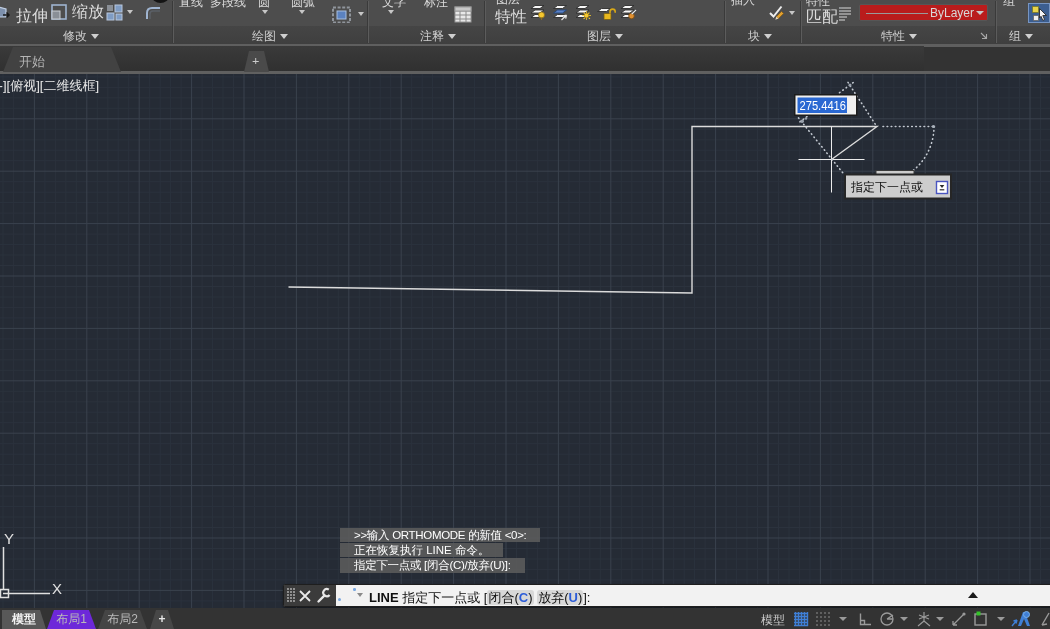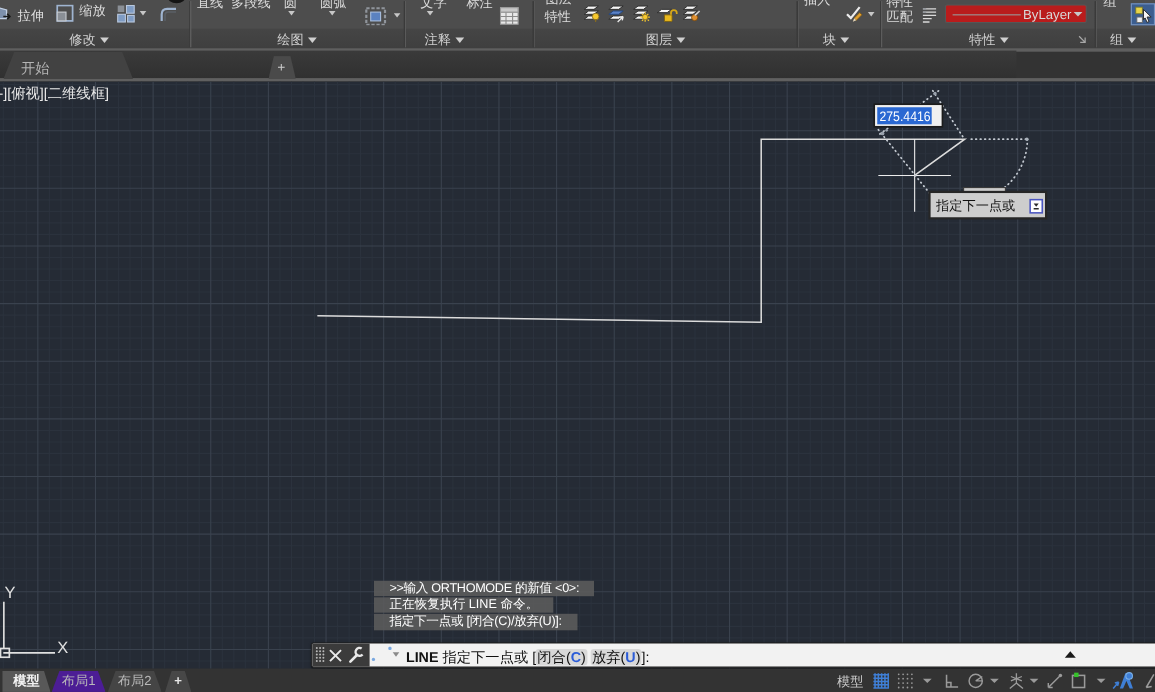--- a/index.html
+++ b/index.html
@@ -10,21 +10,21 @@
   
   #ribbon { position:absolute; left:0; top:0; width:1050px; height:46px; background:#4d4d4d; }
   #ribbon .titlerow { position:absolute; left:0; top:26px; width:1050px; height:18px;
      background:linear-gradient(#454545,#3f3f3f); }
   #ribbon .bstrip { position:absolute; left:0; top:44px; width:1050px; height:3px; background:#5f5f5f; }
   .psep { position:absolute; top:1px; width:2px; height:42px;
      background:linear-gradient(90deg,#3a3a3a 0 1px,#5c5c5c 1px 2px); }
   .ptitle { position:absolute; top:28px; height:16px; font-size:12px; color:#cfcfcf; white-space:nowrap;font-family:Liberation Mono, monospace; }
   .dna { display:inline-block; width:0; height:0; border-left:4px solid transparent;
      border-right:4px solid transparent; border-top:5px solid #cfcfcf; vertical-align:1px; margin-left:4px;}
-  .rlabel { position:absolute; font-size:12px; color:#dcdcdc; white-space:nowrap;font-family:Liberation Mono, monospace; }
+  .rlabel { position:absolute; font-size:16px; color:#dcdcdc; white-space:nowrap;font-family:Liberation Mono, monospace; }
   .rlabel-cut { position:absolute; font-size:12px; color:#dcdcdc; white-space:nowrap; top:-6px; }
   
   #tabbar { position:absolute; left:0; top:46px; width:924px; height:28px; background:linear-gradient(#3a3a3a,#2f2f2f);font-family:Liberation Serif, serif; }
   #tabbar .bottom { position:absolute; left:0; top:25px; width:1050px; height:3px; background:#606060; }
   .ftab { position:absolute; top:1px; height:25px; font-size:13px; }
   
   #statusbar { position:absolute; left:0; top:608px; width:1050px; height:21px; background:#333333; }
   .ltab { position:absolute; top:2px; height:19px; color:#b9b9b9; font-size:12px; text-align:center; }
   
   #cmdbar { position:absolute; left:283px; top:584px; width:789px; height:23px;
@@ -158,21 +158,21 @@
       </div>
     </div>
     <div class="psep" style="left:172px"></div>
     <div class="psep" style="left:367px"></div>
     <div class="psep" style="left:484px"></div>
     <div class="psep" style="left:724px"></div>
     <div class="psep" style="left:800px"></div>
     <div class="psep" style="left:995px"></div>
     <div class="ptitle" style="left:63px">修改<span class="dna"></span></div>
     <div class="ptitle" style="left:252px">绘图<span class="dna"></span></div>
-    <div class="ptitle" style="left:386px">注释<span class="dna"></span></div>
+    <div class="ptitle" style="left:420px">注释<span class="dna"></span></div>
     <div class="ptitle" style="left:587px">图层<span class="dna"></span></div>
     <div class="ptitle" style="left:748px">块<span class="dna"></span></div>
     <div class="ptitle" style="left:881px">特性<span class="dna"></span></div>
     <svg class="abs" style="left:980px;top:32px" width="9" height="9" viewBox="0 0 9 9">
       <path d="M1 1 L6.5 6.5 M6.5 2 V6.5 H2" stroke="#a8a8a8" stroke-width="1.1" fill="none"></path>
     </svg>
     <div class="ptitle" style="left:1009px">组<span class="dna"></span></div>
   </div>
 
   <div id="tabbar">
@@ -268,21 +268,21 @@
     <div class="abs" style="left:69px;top:3px;width:2.5px;height:2.5px;background:#7aa8e0;border-radius:50%;"></div>
     <div class="abs" style="left:73px;top:8px;width:0;height:0;border-left:3.5px solid transparent;border-right:3.5px solid transparent;border-top:4px solid #8a8a8a;"></div>
     <div class="abs" style="left:85px;top:3.5px;font-size:13px;color:#111;white-space:nowrap;">
       <b>LINE</b> 指定下一点或 [<span class="pill">闭合(<span class="blue"><b>C</b></span>)</span> <span class="pill">放弃(<span class="blue"><b>U</b></span>)</span>]:
     </div>
     <div class="abs" style="left:684px;top:7px;width:0;height:0;border-left:5px solid transparent;border-right:5px solid transparent;border-bottom:6px solid #1a1a1a;"></div>
   </div>
 
   <div id="statusbar">
     <div class="ltab" style="left:2px;width:44px;background:#585858;color:#f2f2f2;font-weight:bold;line-height:19px;clip-path:polygon(0 0,38px 0,44px 100%,0 100%);">模型</div>
-    <div class="ltab" style="left:47px;width:49px;background:#4c1d95;line-height:19px;clip-path:polygon(7px 0,42px 0,49px 100%,0 100%);">布局1</div>
+    <div class="ltab" style="left:47px;width:49px;background:#6d28d9;line-height:19px;clip-path:polygon(7px 0,42px 0,49px 100%,0 100%);">布局1</div>
     <div class="ltab" style="left:98px;width:49px;background:#454545;line-height:19px;clip-path:polygon(7px 0,42px 0,49px 100%,0 100%);">布局2</div>
     <div class="ltab" style="left:150px;width:24px;background:#474747;color:#e8e8e8;font-weight:bold;line-height:19px;clip-path:polygon(6px 0,18px 0,24px 100%,0 100%);border-radius:4px 4px 0 0;">+</div>
     <div class="abs" style="left:761px;top:4px;font-size:12px;color:#c9c9c9;">模型</div>
     <svg class="abs" style="left:793px;top:3px" width="16" height="16" viewBox="0 0 16 16">
       <path d="M2.5 1v14M5.5 1v14M8.5 1v14M11.5 1v14M14.5 1v14M1 2.5h14M1 5.5h14M1 8.5h14M1 11.5h14M1 14.5h14" stroke="#3f7fd6" stroke-width="1.4"></path>
     </svg>
     <svg class="abs" style="left:815px;top:3px" width="16" height="16" viewBox="0 0 16 16">
       <g fill="#9a9a9a">
         <circle cx="2" cy="2" r="0.8"></circle>
           <circle cx="6" cy="2" r="0.8"></circle>

